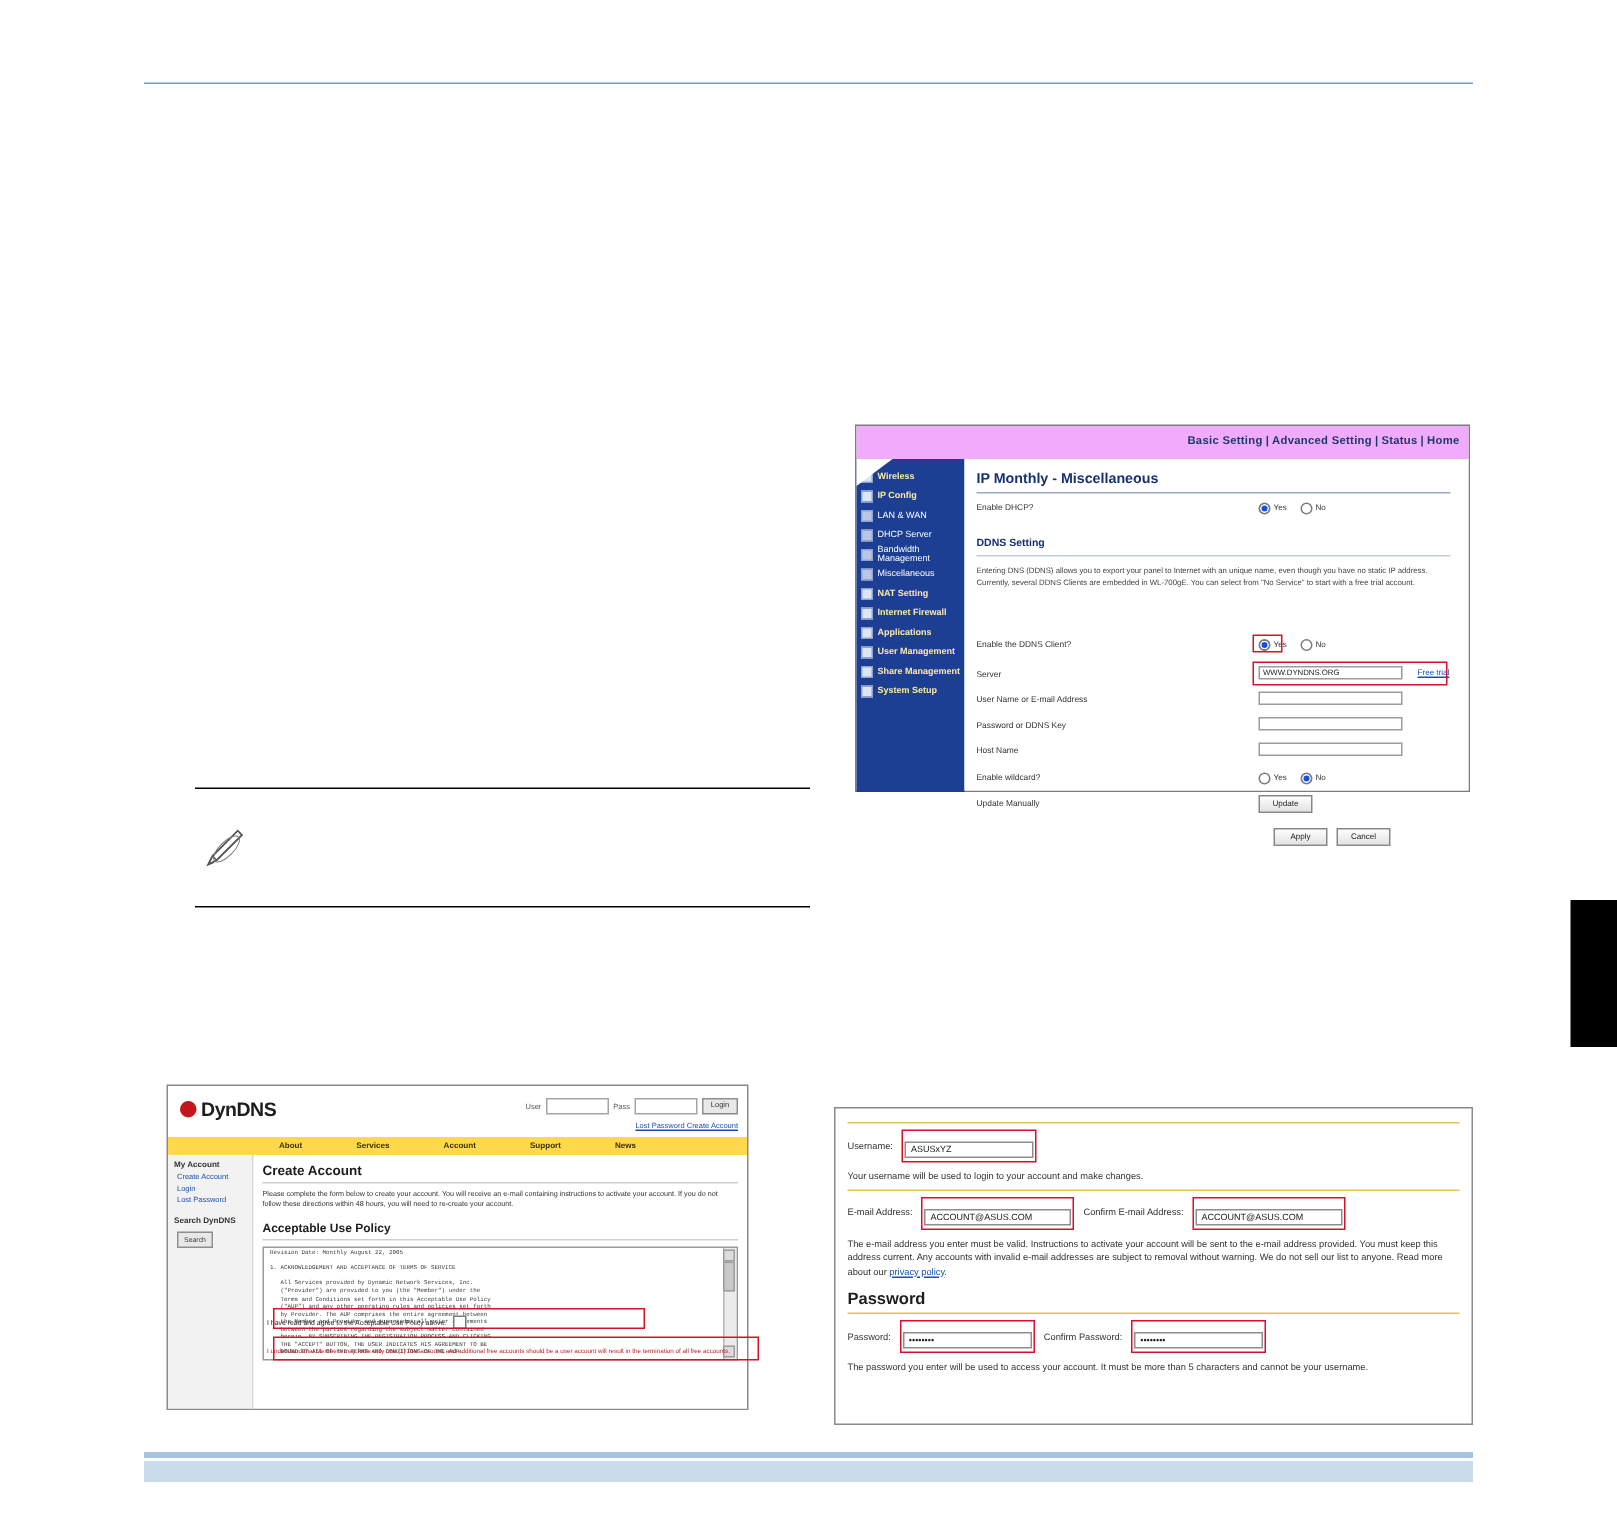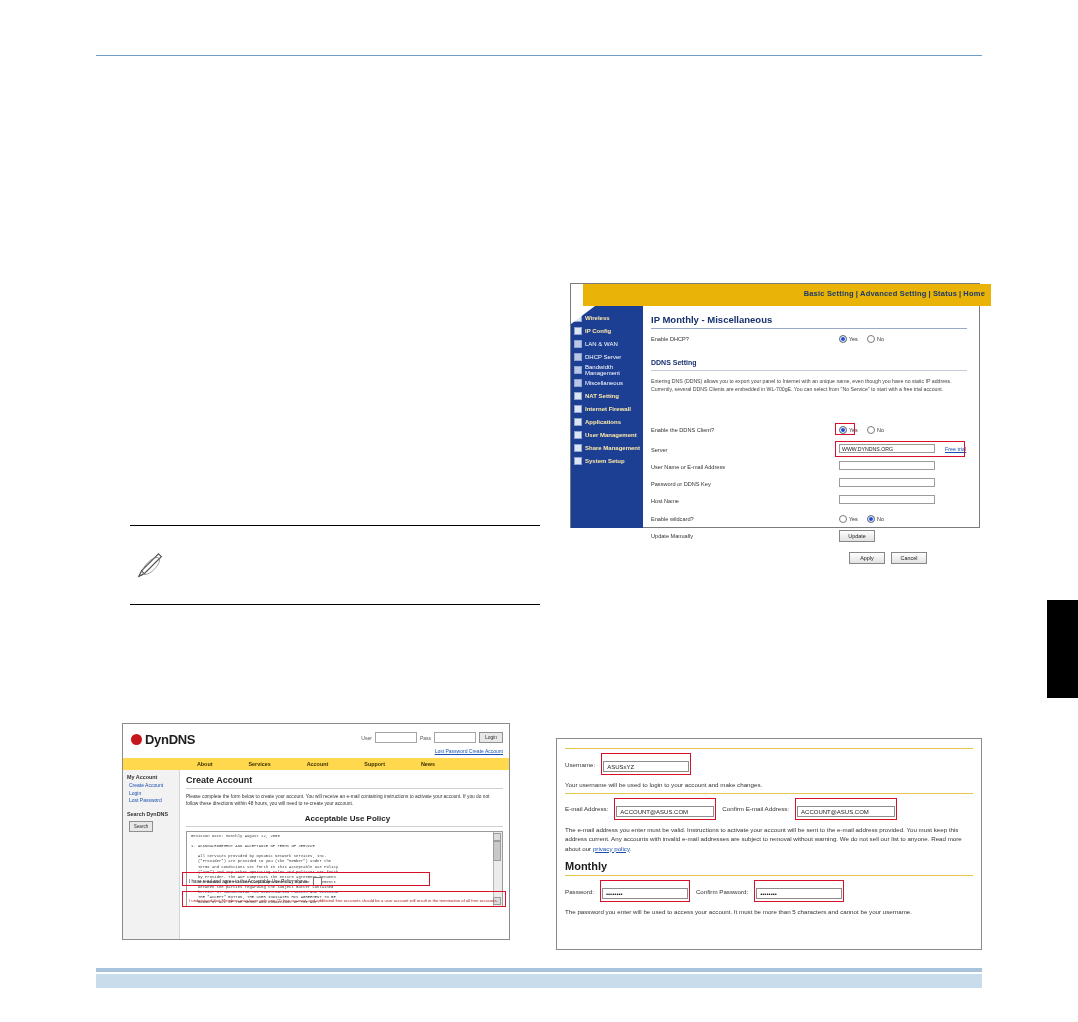--- a/index.html
+++ b/index.html
@@ -15,21 +15,21 @@
   
   .side-tab{position:absolute;left:1047px;top:600px;width:31px;height:98px;background:#000;}
 
   
   .note-box{position:absolute;left:130px;top:525px;width:410px;height:80px;}
   .note-line{position:absolute;left:0;width:410px;height:1px;background:#000;}
   .note-pen{position:absolute;left:6px;top:26px;width:30px;height:30px;}
 
   
   .router{position:absolute;left:570px;top:283px;width:410px;height:245px;border:1px solid #7c7c7c;background:#ffffff;box-sizing:border-box;}
-  .router-top{position:absolute;left:12px;top:0;width:100%;height:22px;background:#eab308;}
+  .router-top{position:absolute;left:0;top:0;width:100%;height:22px;background:#f0abfc;}
   .router-navbar{position:absolute;right:4px;top:5px;font-size:7.5px;font-weight:bold;color:#1b3a6b;letter-spacing:.2px;}
   .router-navbar span{padding:0 2px;}
   .router-blue{position:absolute;left:0;top:22px;width:72px;height:222px;background:#1c3f94;}
   .router-blue-corner{position:absolute;left:0;top:22px;width:0;height:0;border-left:24px solid #ffffff;border-bottom:18px solid transparent;}
   .router-menu{position:absolute;left:3px;top:6px;width:68px;}
   .menu-item{display:flex;align-items:center;height:11px;margin-bottom:2px;}
   .menu-item .box{width:6px;height:6px;background:#dfe6f3;border:1px solid #8ea3d2;margin-right:3px;flex:none;}
   .menu-item .lbl{font-size:6px;color:#ffe9a8;font-weight:bold;line-height:6px;}
   .menu-item.sub .lbl{color:#ffffff;font-weight:normal;}
   .menu-item.sub .box{background:#b9c6e6;}
@@ -42,39 +42,39 @@
   .rc-desc{position:absolute;left:8px;width:312px;font-size:5.2px;line-height:7.5px;color:#444;}
   .rc-input{position:absolute;height:9px;border:1px solid #9b9b9b;background:#fff;font-size:5.2px;color:#222;padding:0 2px;box-sizing:border-box;line-height:9px;}
   .rc-radio{position:absolute;display:flex;align-items:center;gap:2px;font-size:5.4px;color:#333;}
   .dot{width:6px;height:6px;border-radius:50%;border:1px solid #7b7b7b;background:#fff;display:inline-block;}
   .dot.on{background:#1b4fd8;box-shadow:inset 0 0 0 1px #fff;}
   .rc-btn{position:absolute;height:10px;min-width:30px;border:1px solid #878787;background:linear-gradient(#fefefe,#e2e2e2);font-size:5.4px;line-height:10px;text-align:center;color:#222;}
   .rc-link{position:absolute;font-size:5.4px;color:#1a4fb0;text-decoration:underline;}
   .hl{position:absolute;border:1.5px solid #d8112a;box-sizing:border-box;}
 
   
-  .dyn{position:absolute;left:122px;top:723px;width:388px;height:217px;border:1px solid #8a8a8a;background:#fff;box-sizing:border-box;}
+  .dyn{position:absolute;left:111px;top:723px;width:388px;height:217px;border:1px solid #8a8a8a;background:#fff;box-sizing:border-box;}
   .dyn-head{position:absolute;left:0;top:0;width:100%;height:34px;background:#ffffff;border-bottom:1px solid #d9d9d9;}
   .dyn-logo{position:absolute;left:8px;top:8px;font-size:13px;font-weight:bold;color:#1d1d1d;letter-spacing:-.3px;}
   .dyn-logo .bullet{display:inline-block;width:11px;height:11px;border-radius:50%;background:#c4161c;margin-right:3px;vertical-align:-1px;}
   .dyn-loginbar{position:absolute;right:6px;top:8px;display:flex;align-items:center;gap:3px;}
   .dyn-loginbar .f{width:40px;height:9px;border:1px solid #a5a5a5;background:#fff;}
   .dyn-loginbar .t{font-size:5px;color:#555;}
   .dyn-loginbar .b{width:22px;height:9px;border:1px solid #8f8f8f;background:#e8e8e8;font-size:5px;text-align:center;line-height:9px;color:#333;}
   .dyn-links{position:absolute;right:6px;top:24px;font-size:5px;color:#1a4fb0;text-decoration:underline;}
   .dyn-nav{position:absolute;left:0;top:34px;width:100%;height:12px;background:#ffd84d;border-bottom:1px solid #d4ae24;display:flex;align-items:center;justify-content:center;gap:36px;}
   .dyn-nav span{font-size:5.4px;color:#3a3200;font-weight:bold;}
   .dyn-side{position:absolute;left:0;top:46px;width:56px;bottom:0;background:#f2f2f2;border-right:1px solid #d5d5d5;}
   .dyn-side .sh{font-size:5.4px;font-weight:bold;color:#333;margin:4px 0 2px 4px;}
   .dyn-side .si{font-size:5px;color:#1a4fb0;margin:1.5px 0 0 6px;}
   .dyn-side .sbtn{width:22px;height:9px;margin:4px 0 0 6px;border:1px solid #8f8f8f;background:#e8e8e8;font-size:4.6px;text-align:center;line-height:9px;color:#333;}
   .dyn-main{position:absolute;left:57px;top:46px;right:0;bottom:0;background:#fff;}
   .dyn-h1{font-size:9px;font-weight:bold;color:#1d1d1d;margin:5px 0 0 6px;}
   .dyn-p{font-size:4.8px;line-height:7px;color:#333;margin:4px 6px 0 6px;}
-  .dyn-h2{font-size:8px;font-weight:bold;color:#1d1d1d;margin:7px 0 0 6px;text-align:center;}
+  .dyn-h2{font-size:8px;font-weight:bold;color:#1d1d1d;margin:7px 0 0 6px;}
   .dyn-hr{height:1px;background:#cfcfcf;margin:3px 6px 0 6px;}
   .aup{position:relative;margin:4px 6px 0 6px;height:74px;border:1px solid #9a9a9a;background:#fff;overflow:hidden;}
   .aup-text{position:absolute;left:4px;top:2px;right:12px;font-size:3.9px;line-height:5.1px;color:#3a3a3a;font-family:"Liberation Mono",monospace;white-space:pre-wrap;}
   .aup-scroll{position:absolute;right:0;top:0;width:8px;height:100%;background:#eceaea;border-left:1px solid #b5b5b5;}
   .aup-thumb{position:absolute;right:1px;top:9px;width:6px;height:18px;background:#c8c8c8;border:1px solid #9c9c9c;}
   .aup-arrow{position:absolute;right:1px;width:6px;height:6px;background:#dcdcdc;border:1px solid #9c9c9c;}
   .agree{position:absolute;left:62px;top:151px;width:246px;height:12px;display:flex;align-items:center;gap:4px;padding-left:4px;box-sizing:border-box;}
   .agree .t{font-size:4.6px;color:#222;}
   .agree .cb{width:7px;height:7px;border:1px solid #7b7b7b;background:#fff;}
   .redbar{position:absolute;left:62px;top:170px;width:322px;height:14px;display:flex;align-items:center;padding-left:4px;box-sizing:border-box;}
@@ -320,21 +320,21 @@
 
     <div class="sep"></div>
     <div class="fld-row">
       <span class="lab">E-mail Address:</span>
       <span class="wrap-red"><span class="inp" style="display:inline-block;width:98px;">ACCOUNT@ASUS.COM</span></span>
       <span class="lab">Confirm E-mail Address:</span>
       <span class="wrap-red"><span class="inp" style="display:inline-block;width:98px;">ACCOUNT@ASUS.COM</span></span>
     </div>
     <div class="para"><span>The e-mail address you enter must be valid. Instructions to activate your account will be sent to the e-mail address provided. You must keep this address current. Any accounts with invalid e-mail addresses are subject to removal without warning. We do not sell our list to anyone. Read more about our </span><a class="ilink" href="#">privacy policy</a><span>.</span></div>
 
-    <h3 style="margin-top:7px;">Monthly</h3>
+    <h3 style="margin-top:7px;">Password</h3>
     <div class="sep"></div>
     <div class="fld-row">
       <span class="lab">Password:</span>
       <span class="wrap-red"><span class="inp" style="display:inline-block;width:86px;">••••••••</span></span>
       <span class="lab">Confirm Password:</span>
       <span class="wrap-red"><span class="inp" style="display:inline-block;width:86px;">••••••••</span></span>
     </div>
     <div class="para">The password you enter will be used to access your account. It must be more than 5 characters and cannot be your username.</div>
   </div>
 

